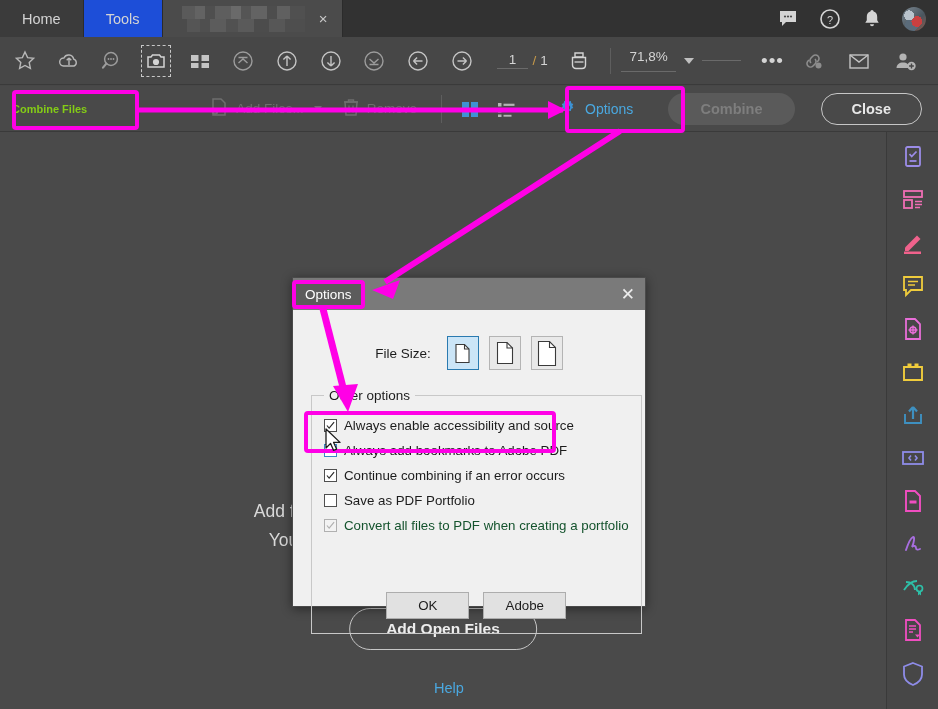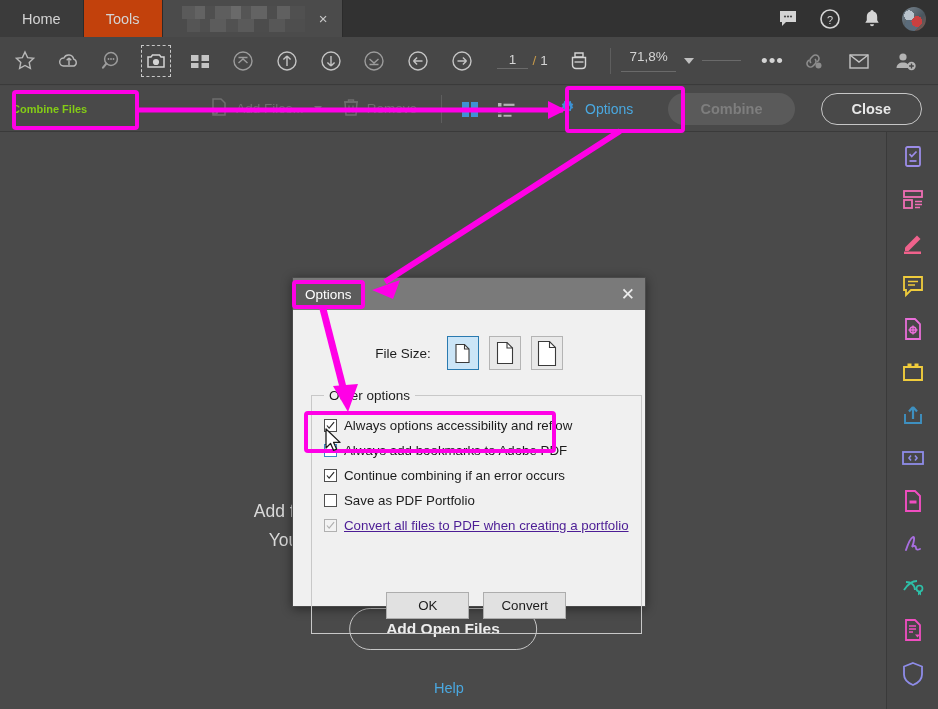--- a/index.html
+++ b/index.html
@@ -12,21 +12,21 @@
   #app { position: relative; width: 938px; height: 566px; }
 
   
   .menubar {
     position: absolute; left: 0; top: 0; width: 938px; height: 37px;
     background: #323232;
     display: flex; align-items: stretch;
   }
   .menu-item {
     display: flex; align-items: center; padding: 0 22px;
-    color: #d4d4d4; font-size: 14.5px; background: #c2410c;
+    color: #d4d4d4; font-size: 14.5px; background: #1d4ed8;
     border-right: 1px solid #2b2b2b;
   }
   .menu-item.home { background: #3b3b3b; }
   .doc-tab {
     position: relative; width: 180px; background: #4b4b4b;
     display: flex; align-items: center; justify-content: space-between;
     padding: 0 10px 0 14px; border-right: 1px solid #2b2b2b;
   }
   .blur-name {
     width: 128px; height: 26px;
@@ -181,21 +181,21 @@
     width: 32px; height: 34px; border: 1px solid #b4b4b4; background: #e9e9e9;
     display: flex; align-items: center; justify-content: center;
   }
   .fs-box.sel { border: 1px solid #2a7ab0; background: #cbe5f7; }
 
   fieldset.group {
     border: 1px solid #c8c8c8; padding: 10px 12px 14px 12px; margin: 0;
   }
   legend.group-legend { color: #1c1c1c; font-size: 13.5px; padding: 0 5px; }
   .cbrow { display: flex; align-items: center; gap: 7px; height: 25px; }
-  .cbrow.disabled .cblabel { color: #4c1d95; text-decoration: underline; }
+  .cbrow.disabled .cblabel { color: #14532d; }
   .cbbox {
     width: 13px; height: 13px; border: 1px solid #4f4f4f; background: #fff;
     display: flex; align-items: center; justify-content: center; flex: none;
   }
   .cbbox.disabled { border-color: #b0b0b0; background: #f3f3f3; }
   .cbbox.focus { border: 1px solid #3a87c8; }
   .cbcheck { width: 9px; height: 9px; }
   .cblabel { color: #1c1c1c; font-size: 13.3px; white-space: nowrap; }
   .dlg-buttons { display: flex; justify-content: center; gap: 14px; margin-top: 14px; }
   .dlg-btn {
@@ -556,21 +556,21 @@
 
       <fieldset class="group">
         <legend class="group-legend">Other options</legend>
 
         <div class="cbrow">
           <span class="cbbox">
             <svg class="cbcheck" viewBox="0 0 10 10">
                 <path d="M1 5l2.5 3L9 1.3" fill="none" stroke="#2b2b2b" stroke-width="1.3"></path>
               </svg>
           </span>
-          <span class="cblabel">Always options accessibility and reflow</span>
+          <span class="cblabel">Always enable accessibility and source</span>
         </div>
 
         <div class="cbrow">
           <span class="cbbox focus"></span>
           <span class="cblabel">Always add bookmarks to Adobe PDF</span>
         </div>
 
         <div class="cbrow">
           <span class="cbbox">
             <svg class="cbcheck" viewBox="0 0 10 10">
@@ -590,21 +590,21 @@
             <svg class="cbcheck" viewBox="0 0 10 10">
                 <path d="M1 5l2.5 3L9 1.3" fill="none" stroke="#b0b0b0" stroke-width="1.3"></path>
               </svg>
           </span>
           <span class="cblabel">Convert all files to PDF when creating a portfolio</span>
         </div>
 
 
         <div class="dlg-buttons">
           <button class="dlg-btn">OK</button>
-          <button class="dlg-btn">Convert</button>
+          <button class="dlg-btn">Adobe</button>
         </div>
       </fieldset>
     </div>
   </div>
 
   <svg class="anno-svg">
 
     <line x1="138" y1="110" x2="563" y2="110" stroke="#ff00e6" stroke-width="5"></line>
     <polygon points="566,110 548,101 548,119" fill="#ff00e6"></polygon>
 

